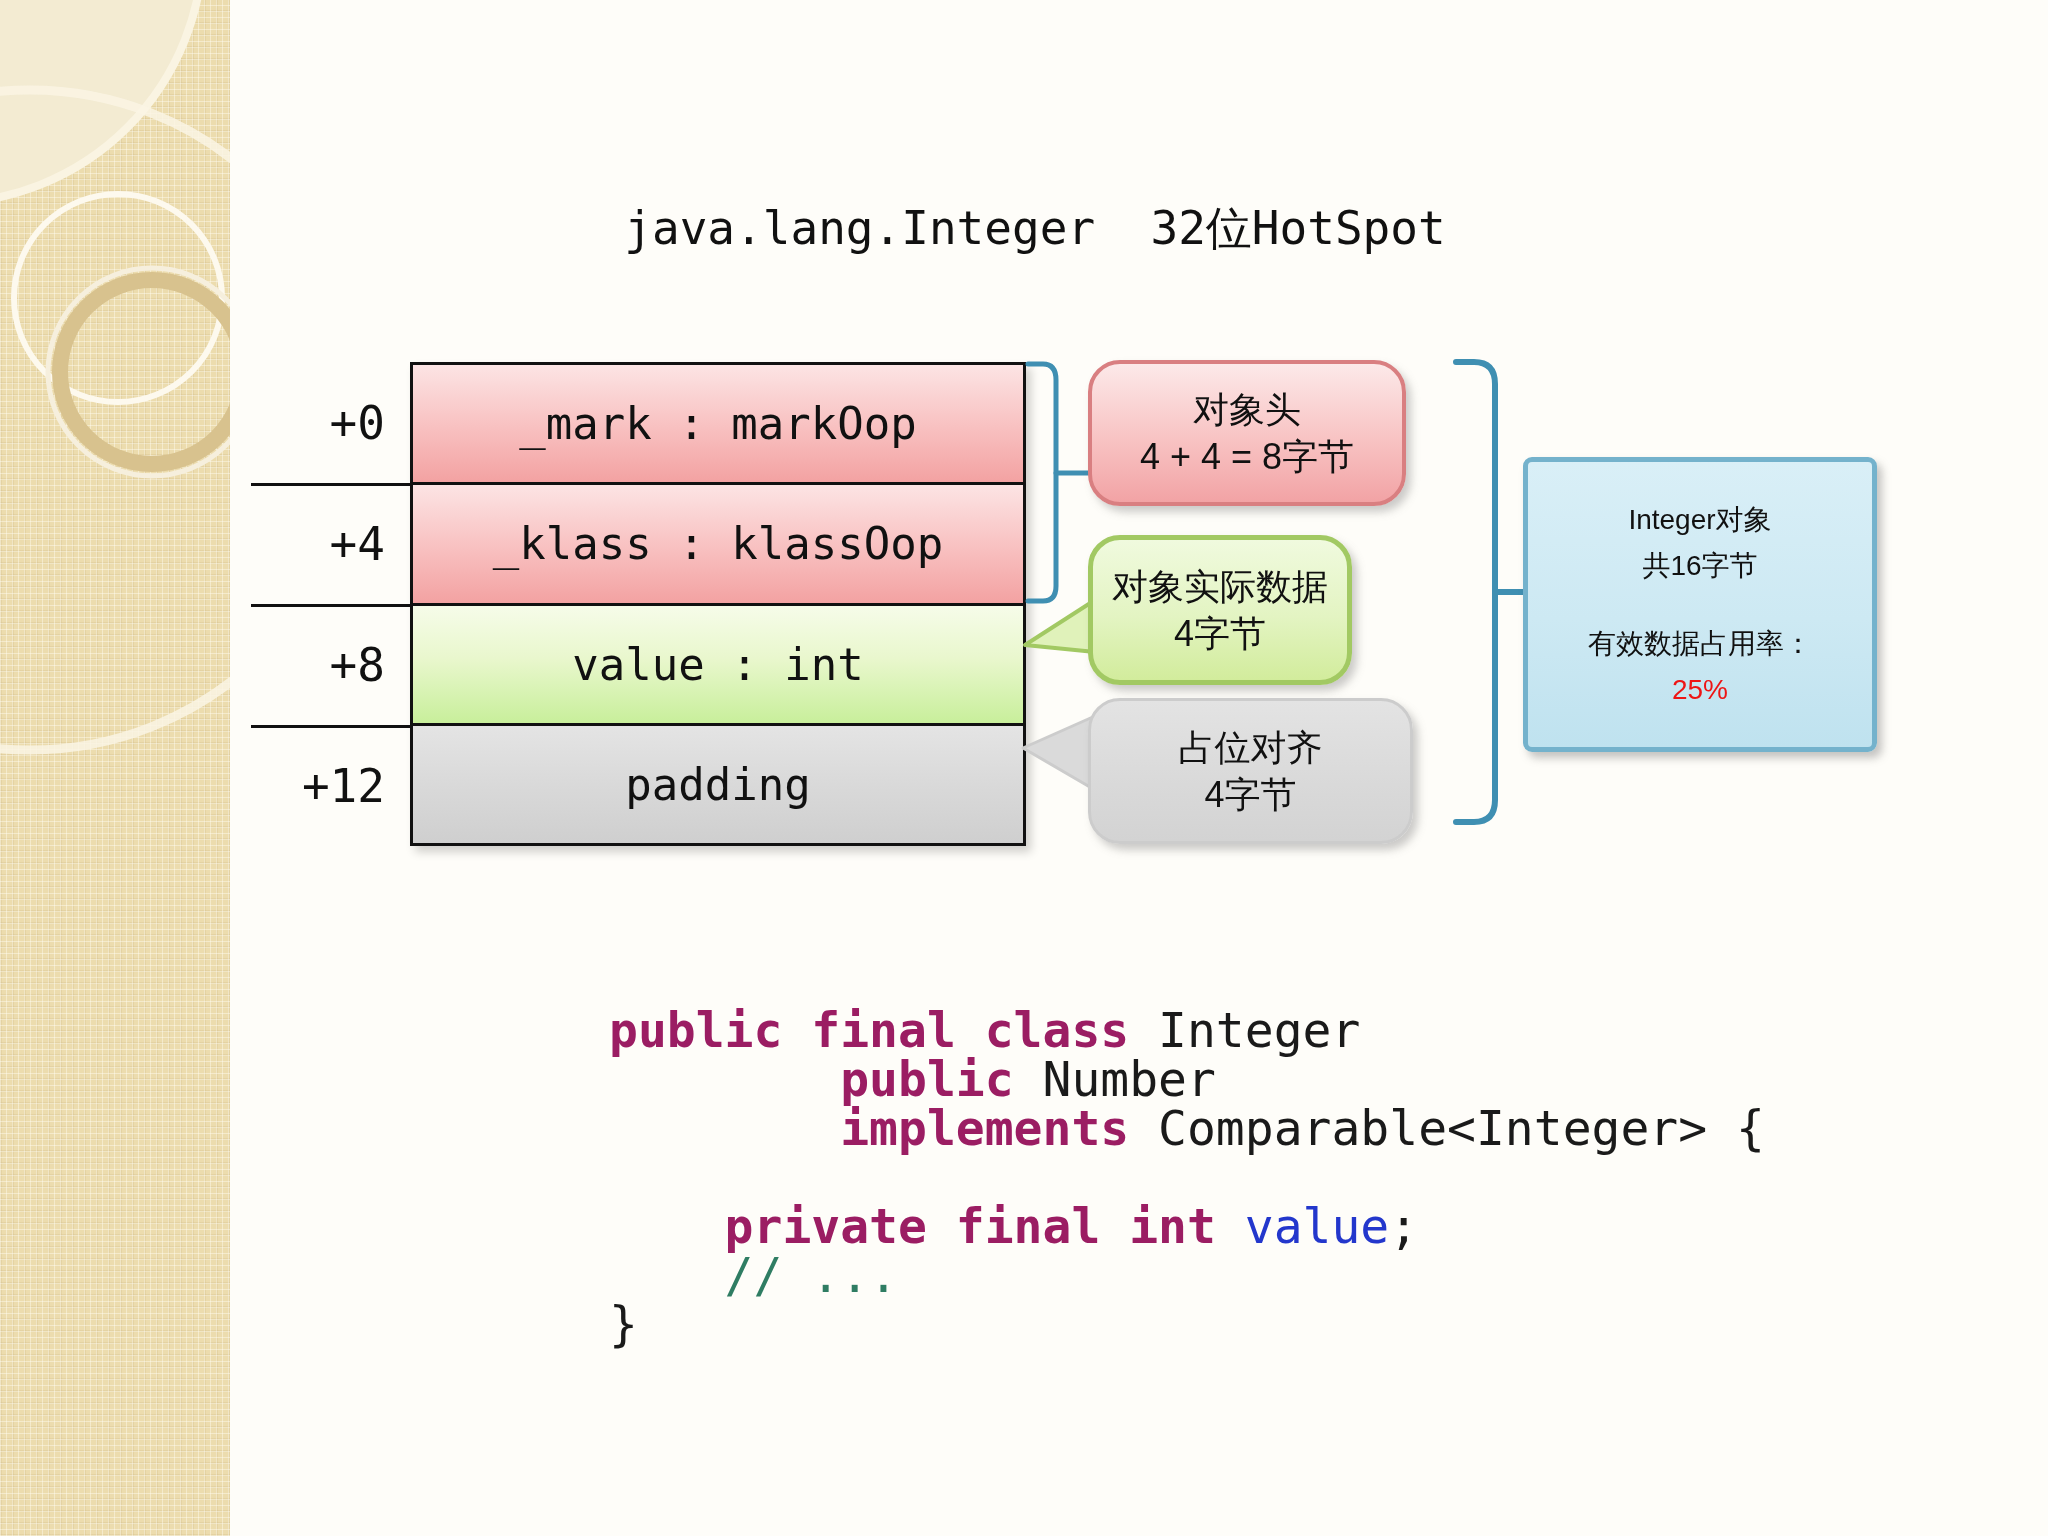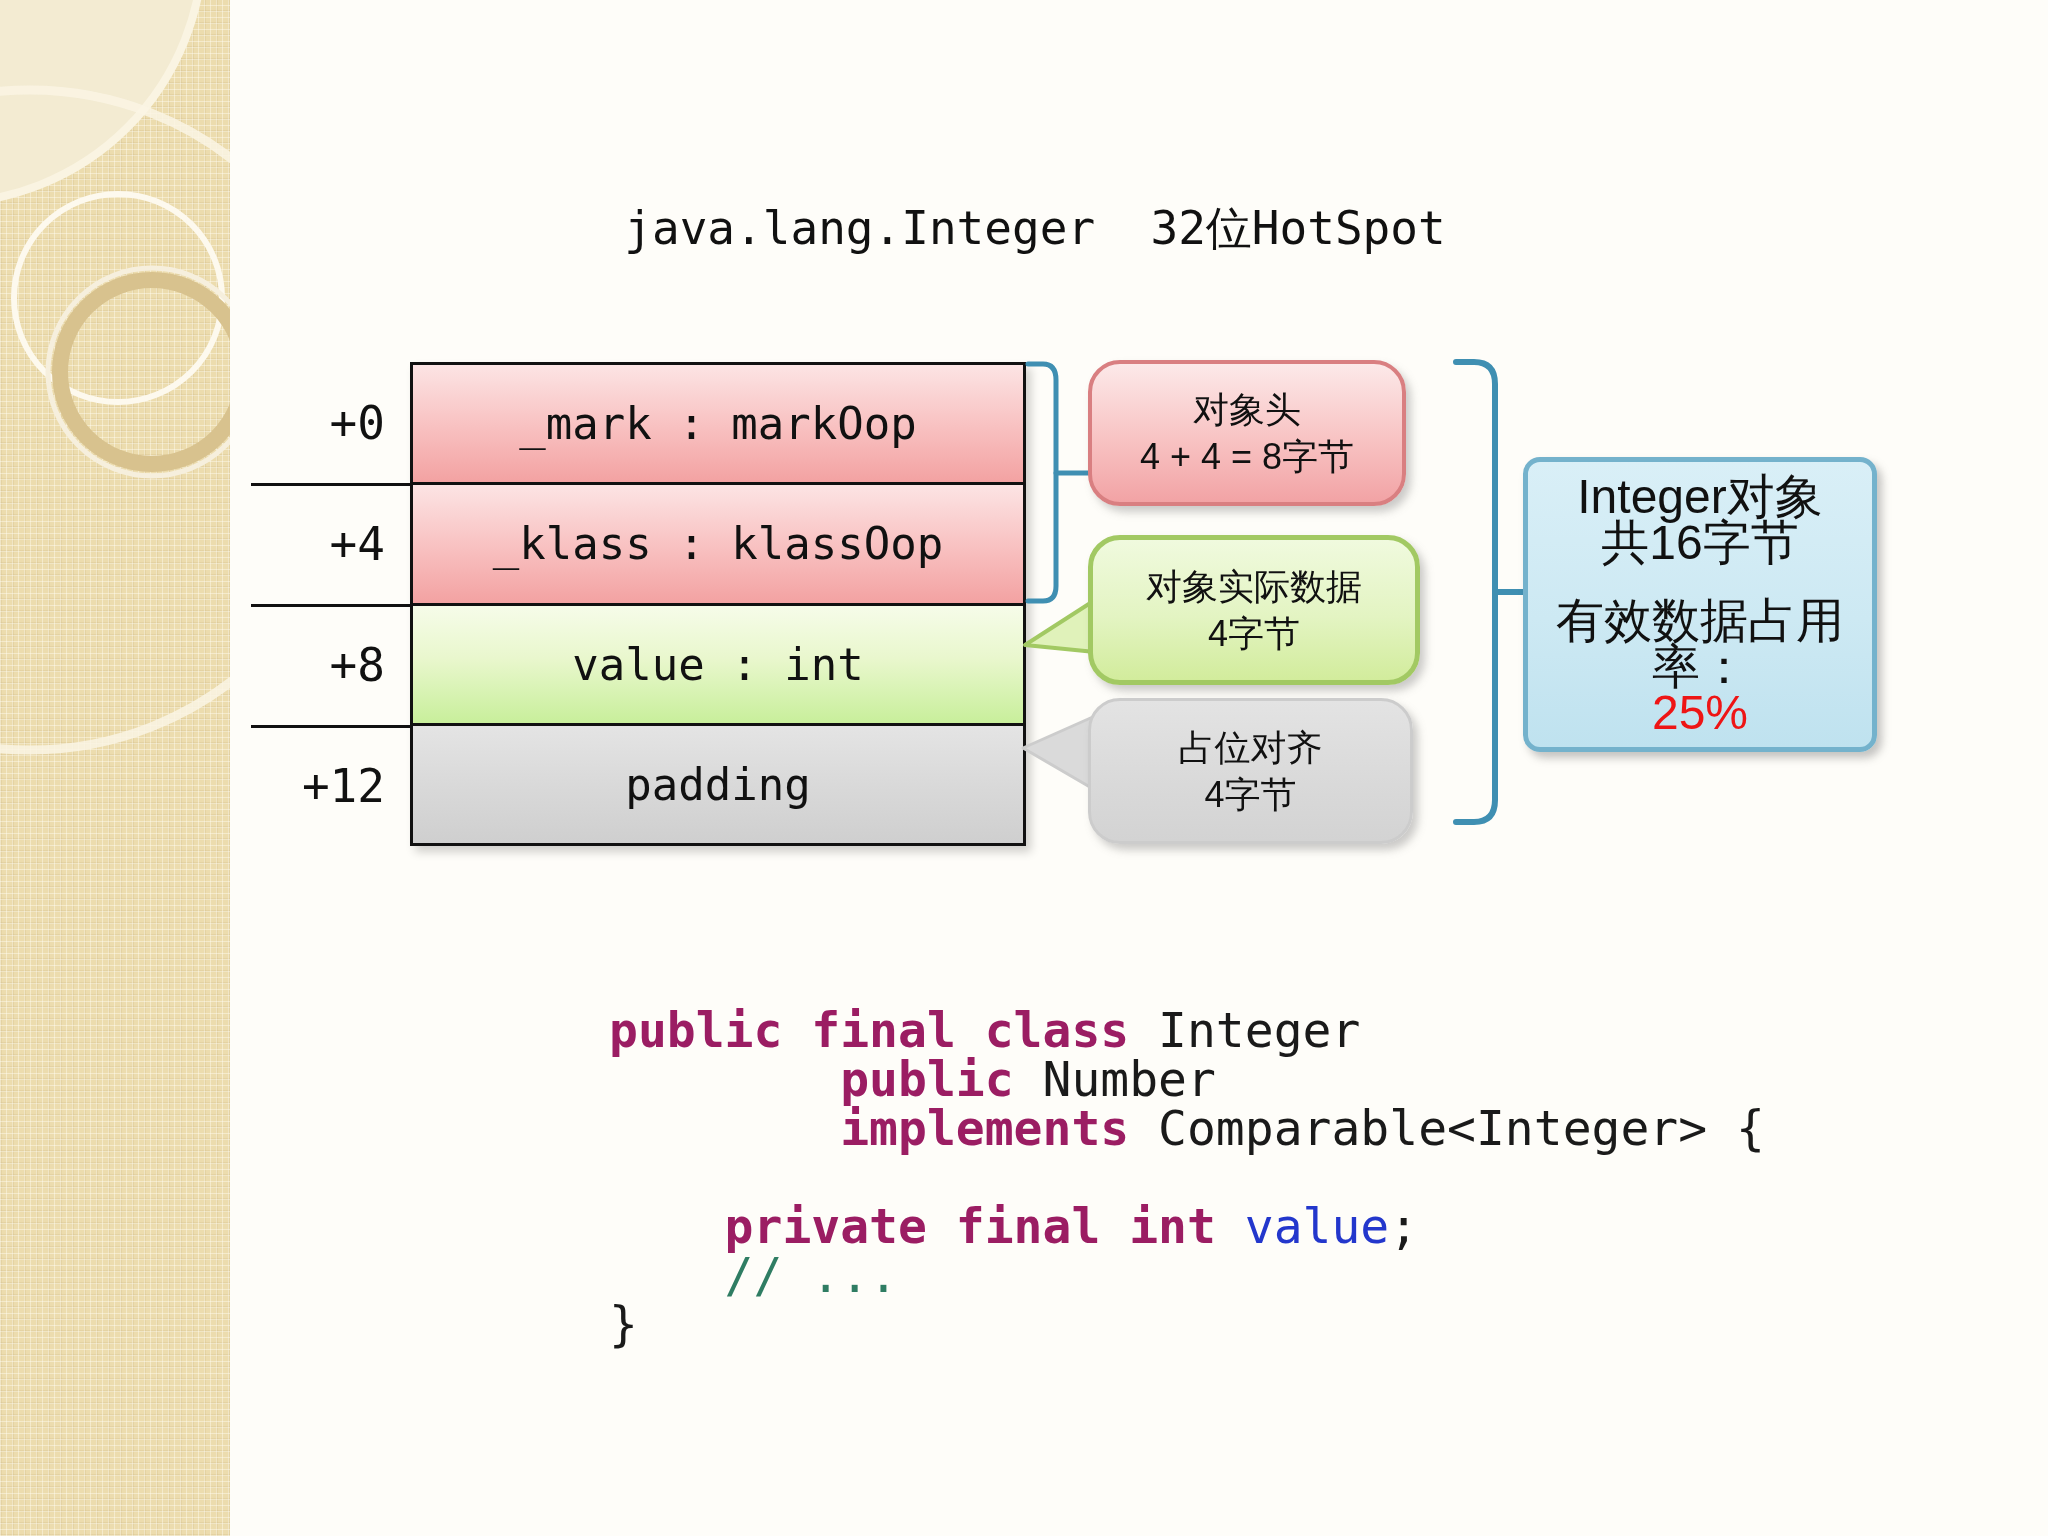--- a/index.html
+++ b/index.html
@@ -53,37 +53,37 @@
     display:flex;flex-direction:column;align-items:center;justify-content:center;
     font-size:36px;line-height:47px;color:#111;text-align:center;
     box-shadow:5px 6px 8px rgba(110,110,110,.35);
   }
   .callout-header{
     left:1088px;top:360px;width:318px;height:146px;
     background:linear-gradient(180deg,#fce9e9 0%,#f8c3c3 55%,#f2a3a5 100%);
     border:4px solid #d97f81;
   }
   .callout-data{
-    left:1088px;top:535px;width:332px;height:150px;
+    left:1088px;top:535px;width:264px;height:150px;
     background:linear-gradient(180deg,#f0fade 0%,#e3f4c2 55%,#d2ec9c 100%);
     border:5px solid #a2c963;
     align-items:center;
   }
   .callout-padding{
     left:1088px;top:698px;width:325px;height:146px;
     background:linear-gradient(180deg,#e3e3e3 0%,#d9d9d9 60%,#d3d3d3 100%);
     border:3px solid #cccccc;
   }
   
   .summary-box{
     position:absolute;left:1523px;top:457px;width:354px;height:295px;box-sizing:border-box;
-    border:5px solid #74b2cc;border-radius:17px;
+    border:5px solid #74b2cc;border-radius:9px;
     background:linear-gradient(180deg,#d9eff7 0%,#cde9f3 55%,#bfe2ef 100%);
     display:flex;flex-direction:column;align-items:center;justify-content:center;
-    font-size:48px;line-height:46px;color:#111;text-align:center;
+    font-size:28px;line-height:46px;color:#111;text-align:center;
     box-shadow:5px 6px 9px rgba(110,110,110,.4);
   }
   .summary-spacer{height:32px;}
   .pct-red{color:#ee1515;}
   
   .overlay{position:absolute;left:0;top:0;width:2048px;height:1536px;pointer-events:none;}
   
   .code-block{
     position:absolute;left:609px;top:1006px;
     font-family:"DejaVu Sans Mono",monospace;font-size:48px;line-height:49px;color:#1a1a1a;

